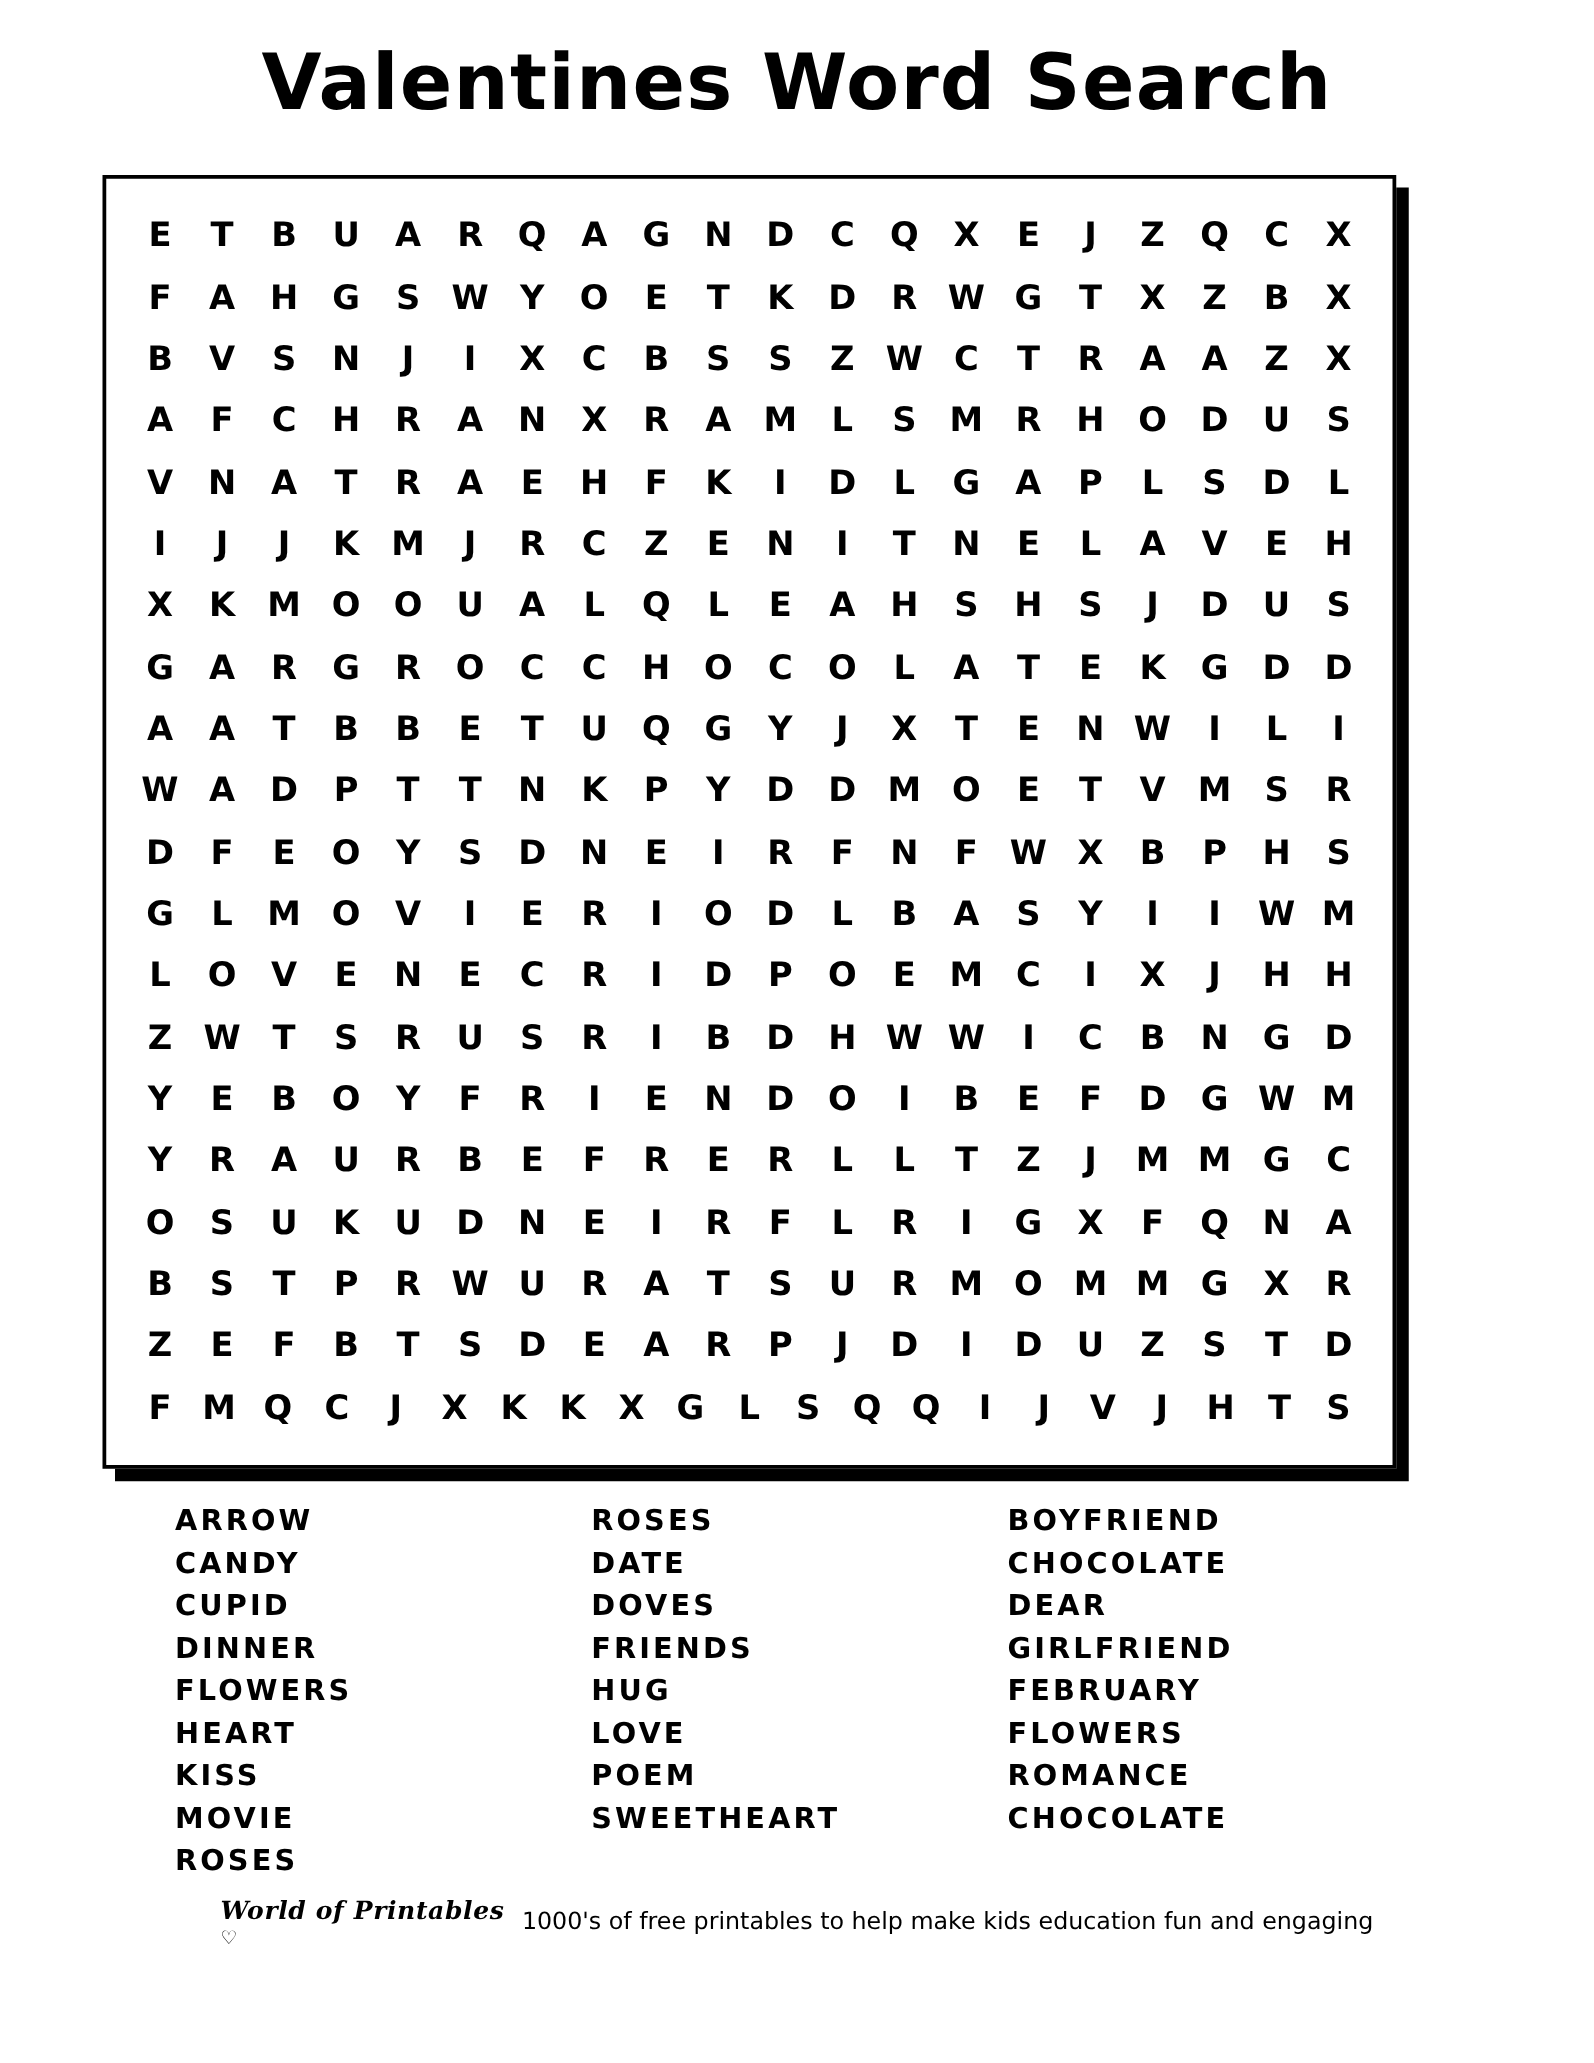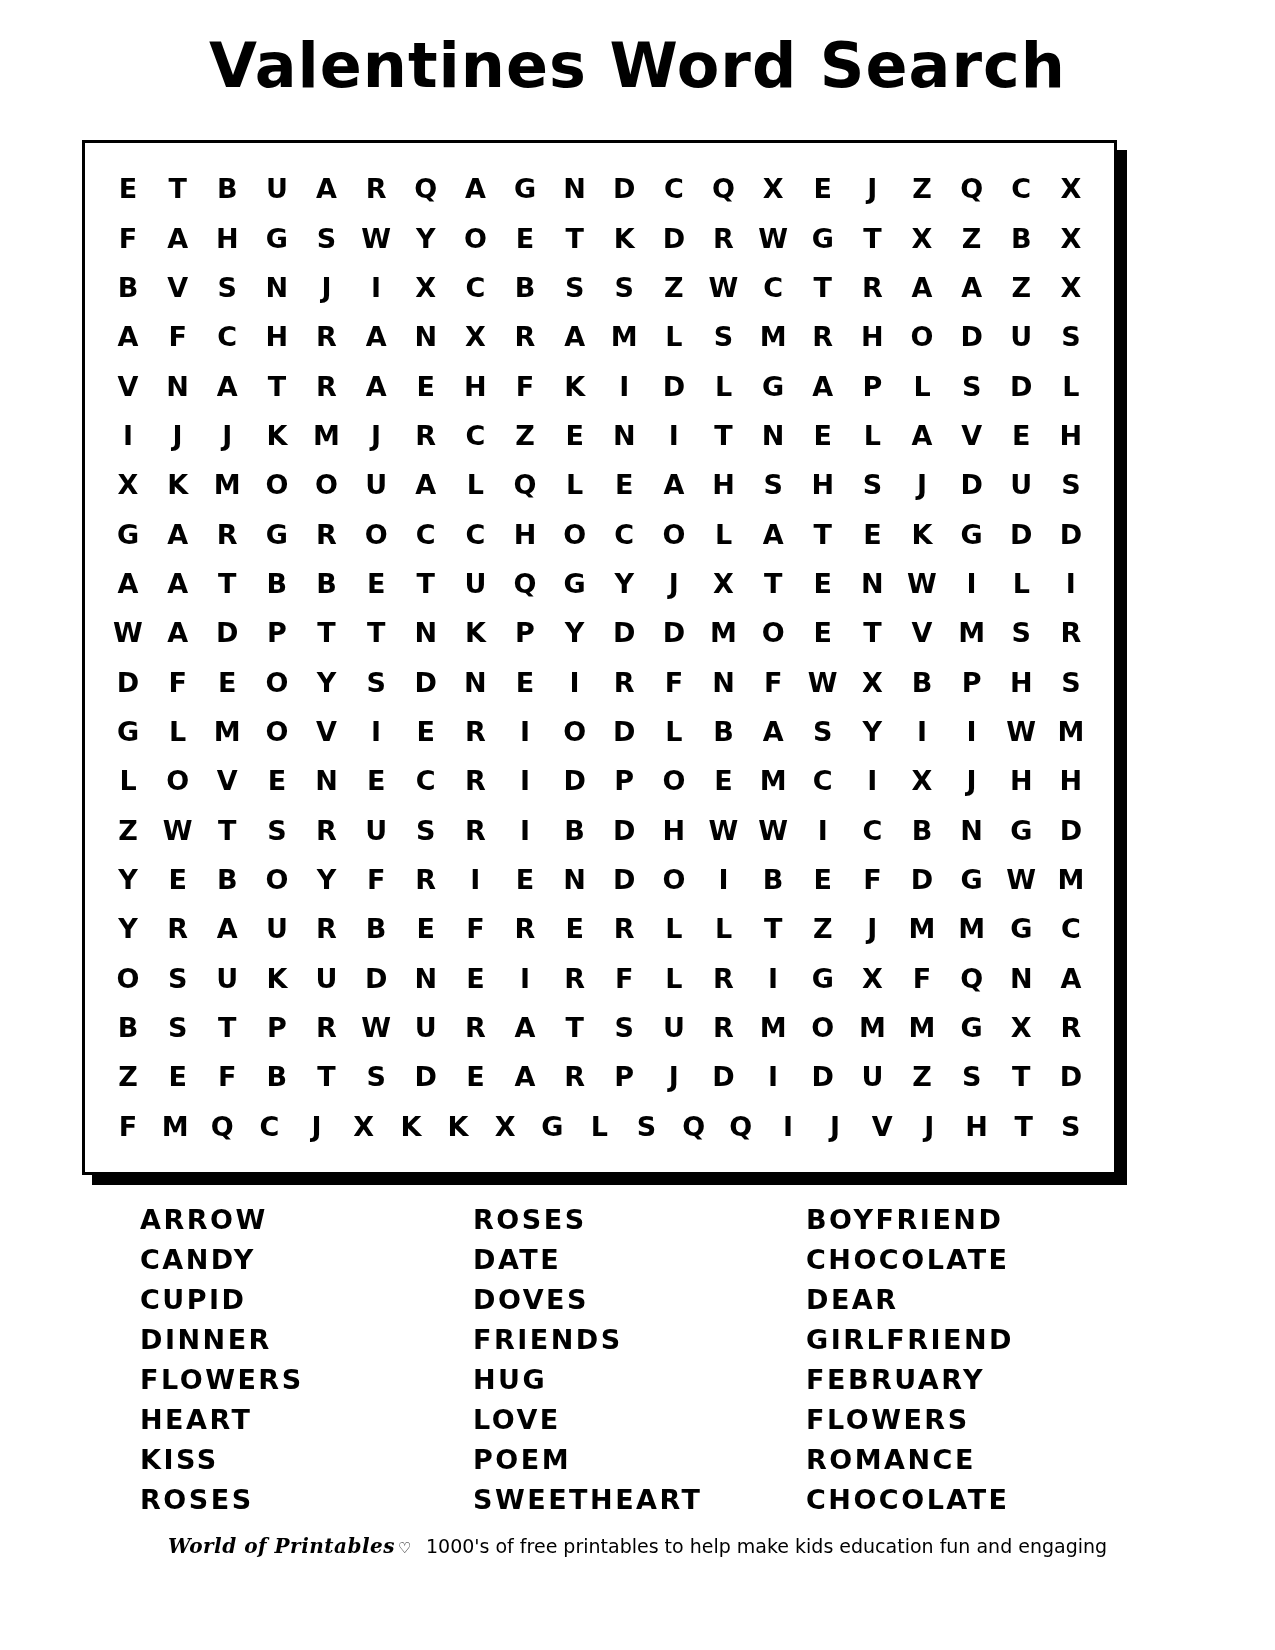--- a/index.html
+++ b/index.html
@@ -81,21 +81,21 @@
     top: 1200px;
     width: 1000px;
     display: flex;
     gap: 0;
   }
   .word-col {
     width: 333px;
   }
   .word {
     font-family: "DejaVu Sans", sans-serif;
-    font-size: 27px;
+    font-size: 23px;
     font-weight: 600;
     letter-spacing: 2.5px;
     line-height: 1.48;
     white-space: nowrap;
   }
   .footer {
     position: absolute;
     left: 0;
     bottom: 36px;
     width: 1275px;
@@ -106,20 +106,21 @@
   }
   .brand {
     font-family: "DejaVu Serif", serif;
     font-style: italic;
     font-weight: bold;
     font-size: 20px;
     letter-spacing: 0.5px;
     display: flex;
     align-items: baseline;
     gap: 3px;
+    flex-direction: column;
   }
   .heart-icon {
     font-size: 15px;
     line-height: 1;
   }
   .tagline {
     font-family: "DejaVu Sans", sans-serif;
     font-size: 19px;
     letter-spacing: 0px;
   }
@@ -580,20 +581,21 @@
 
   <div class="words" id="word-list">
       <div class="word-col">
         <div class="word">ARROW</div>
         <div class="word">CANDY</div>
         <div class="word">CUPID</div>
         <div class="word">DINNER</div>
         <div class="word">FLOWERS</div>
         <div class="word">HEART</div>
         <div class="word">KISS</div>
+        <div class="word">MOVIE</div>
         <div class="word">ROSES</div>
       </div>
       <div class="word-col">
         <div class="word">ROSES</div>
         <div class="word">DATE</div>
         <div class="word">DOVES</div>
         <div class="word">FRIENDS</div>
         <div class="word">HUG</div>
         <div class="word">LOVE</div>
         <div class="word">POEM</div>

